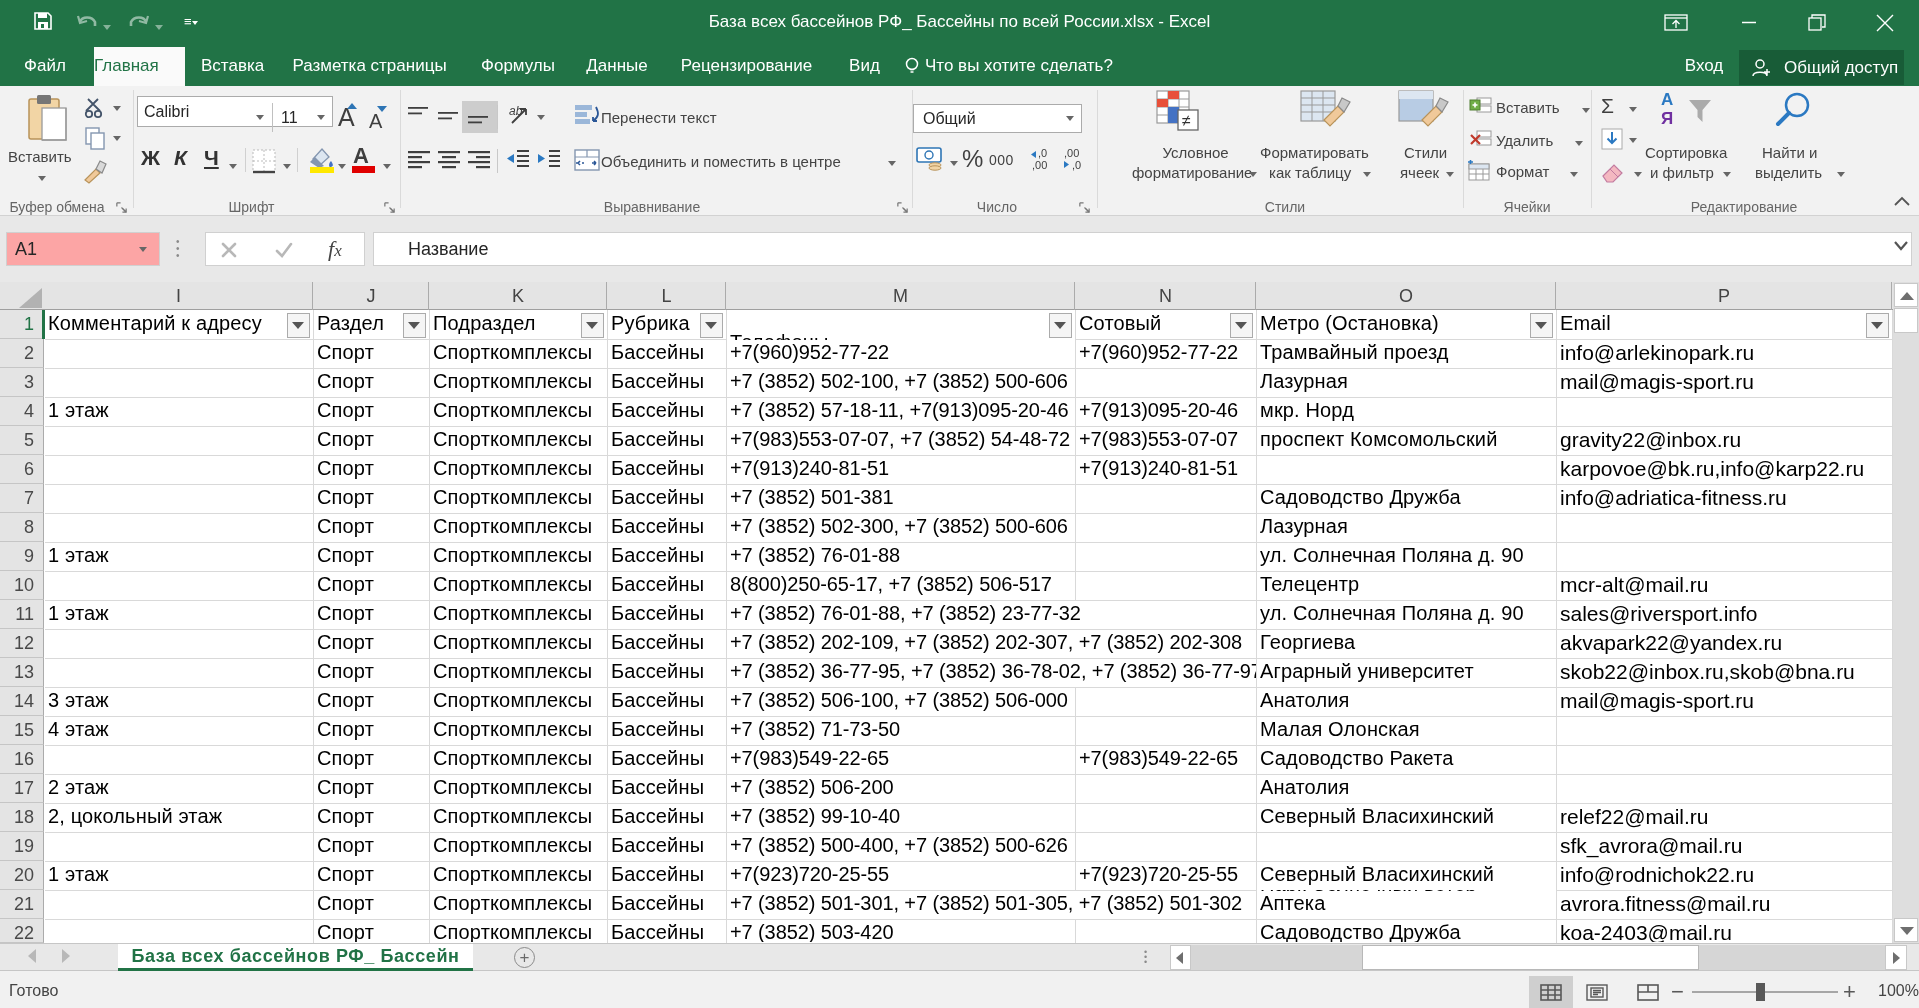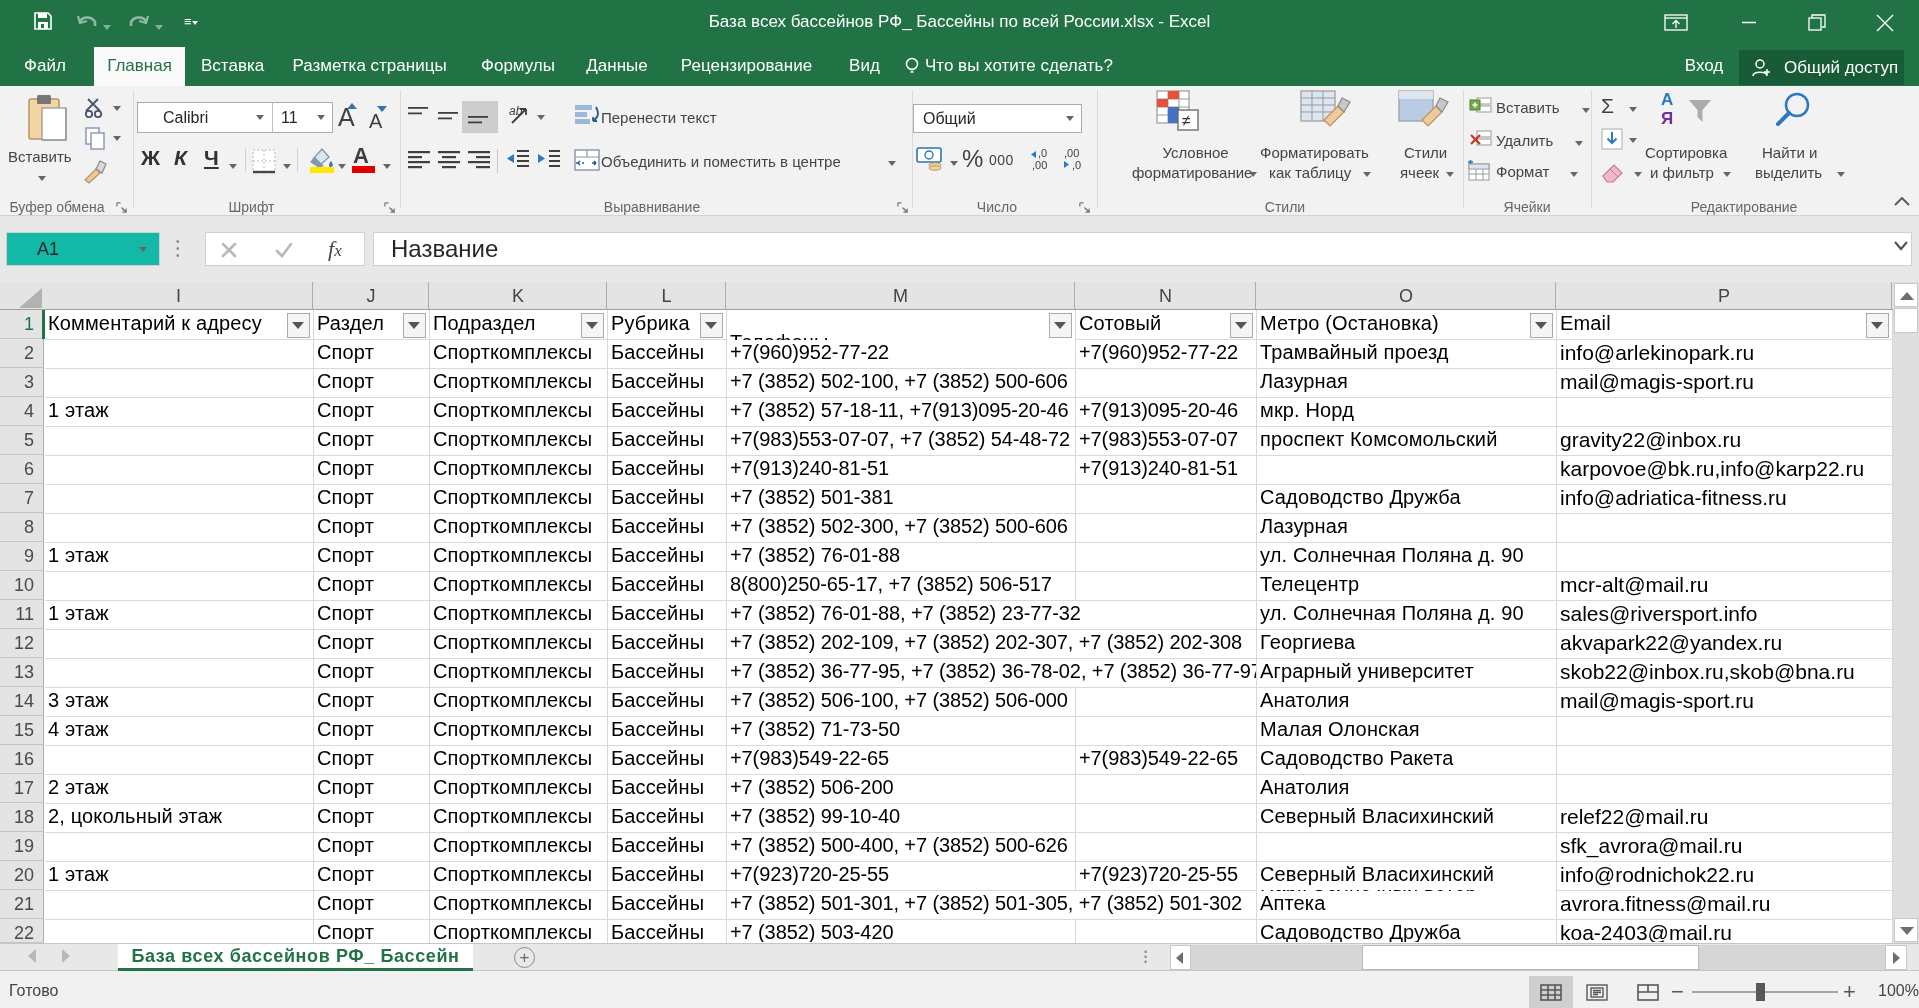--- a/index.html
+++ b/index.html
@@ -2,33 +2,33 @@
 <html><head><meta charset="utf-8">
 <style>
 *{margin:0;padding:0;box-sizing:border-box}
 html,body{width:1919px;height:1008px;overflow:hidden;font-family:"Liberation Sans",sans-serif}
 body{position:relative;background:#fff}
 .abs{position:absolute}
 #titlebar{position:absolute;left:0;top:0;width:1919px;height:47px;background:#217346;color:#fff}
 #title{position:absolute;left:0;right:0;top:12px;text-align:center;font-size:17px;color:#fff}
 #tabrow{position:absolute;left:0;top:47px;width:1919px;height:39px;background:#217346}
 .rtab{position:absolute;top:0;height:38px;color:#fff;font-size:17px;line-height:38px;text-align:center}
-#tab-active{position:absolute;left:94px;top:0;width:91px;height:39px;background:#fafafa;color:#217346;font-size:17px;line-height:38px;text-align:center}
+#tab-active{position:absolute;left:94px;top:0;width:91px;height:39px;background:#fafafa;color:#217346;font-size:17px;line-height:38px;}
 #ribbon{position:absolute;left:0;top:86px;width:1919px;height:130px;background:#f2f2f2;border-bottom:1px solid #d2d2d2}
 .glabel{position:absolute;top:113px;font-size:14px;color:#666;text-align:center}
 .gsep{position:absolute;top:4px;height:118px;width:1px;background:#dadada}
 .dlg{position:absolute;top:115px;width:13px;height:13px}
 .rbtxt{position:absolute;font-size:15px;color:#444;white-space:nowrap}
 .combo{position:absolute;background:#fff;border:1px solid #ababab;font-size:16px;color:#262626}
 .dd{display:inline-block;width:0;height:0;border-left:4px solid transparent;border-right:4px solid transparent;border-top:5px solid #666;vertical-align:middle}
 .ddt{position:absolute;width:0;height:0;border-left:4px solid transparent;border-right:4px solid transparent;border-top:5px solid #666}
 #fbar{position:absolute;left:0;top:216px;width:1919px;height:66px;background:#e8e8e8}
-#namebox{position:absolute;left:6px;top:16px;width:154px;height:34px;background:#14b8a6;border:1px solid #d0d0d0;font-size:18px;color:#262626;line-height:32px;padding-left:30px}
+#namebox{position:absolute;left:6px;top:16px;width:154px;height:34px;background:#fca5a5;border:1px solid #d0d0d0;font-size:18px;color:#262626;line-height:32px;padding-left:8px}
 #fxbox{position:absolute;left:205px;top:16px;width:160px;height:34px;background:#ffffff;border:1px solid #d0d0d0}
-#finput{position:absolute;left:373px;top:16px;width:1539px;height:34px;background:#fff;border:1px solid #d0d0d0;font-size:24px;color:#262626;line-height:32px;padding-left:17px}
+#finput{position:absolute;left:373px;top:16px;width:1539px;height:34px;background:#fff;border:1px solid #d0d0d0;font-size:18px;color:#262626;line-height:32px;padding-left:34px}
 #grid2{position:absolute;left:0;top:0}
 .hstrip{position:absolute;background:#e4e4e4;border-bottom:1px solid #9f9f9f}
 .colhdr{position:absolute;font-size:18px;color:#444;text-align:center;line-height:28px;border-right:1px solid #ababab}
 .rowhdr{position:absolute;left:0;width:44px;background:#e4e4e4;border-right:1px solid #ababab;border-bottom:1px solid #c5c5c5;font-size:18px;color:#494949;text-align:right;padding-right:9px;line-height:28px}
 .seltri{position:absolute;left:19px;top:288px;width:0;height:0;border-left:23px solid transparent;border-bottom:20px solid #b2b2b2}
 .hl{position:absolute;left:45px;width:1848px;height:1px;background:#d9d9d9}
 .vl{position:absolute;top:310px;height:633px;width:1px;background:#d9d9d9}
 .cell{position:absolute;background:#fff;font-size:20px;letter-spacing:0.15px;color:#000;line-height:25px;padding-left:3px;white-space:nowrap;overflow:hidden}
 .cell.ph{font-size:20px;letter-spacing:-0.1px}
 .cell.em{font-size:21px;letter-spacing:0}
@@ -145,21 +145,21 @@
 <span class="ddt" style="left:113px;top:20px;border-top-color:#666"></span>
 <svg class="abs" style="left:84px;top:40px" width="24" height="24" viewBox="0 0 24 24">
 <rect x="2" y="2" width="13" height="16" fill="#fff" stroke="#8496b0" stroke-width="1.4"></rect>
 <rect x="7" y="7" width="13" height="16" fill="#fff" stroke="#8496b0" stroke-width="1.4"></rect>
     </svg>
 <span class="ddt" style="left:113px;top:50px;border-top-color:#666"></span>
 <svg class="abs" style="left:82px;top:72px" width="28" height="26" viewBox="0 0 28 26">
 <path d="M3 22 L14 11 l4 4 L7 25 z" fill="#f0c99a" stroke="#b8935a" stroke-width="1.2"></path>
 <path d="M14 11 l4 -8 6 3 -4 9 z" fill="#d9d9d9" stroke="#8a8a8a" stroke-width="1.2"></path>
     </svg>
-<div class="combo" style="left:137px;top:16px;width:196px;height:31px;line-height:29px;padding-left:25px">Calibri</div>
+<div class="combo" style="left:137px;top:10px;width:196px;height:31px;line-height:29px;padding-left:6px">Calibri</div>
 <div class="abs" style="left:272px;top:17px;width:1px;height:29px;background:#c0c0c0"></div>
 <div class="abs" style="left:281px;top:16px;font-size:16px;color:#262626;line-height:31px">11</div>
 <span class="ddt" style="left:256px;top:29px;border-top-color:#666"></span>
 <span class="ddt" style="left:317px;top:29px;border-top-color:#666"></span>
 <div class="abs" style="left:245px;top:62px;width:1px;height:24px;background:#d0d0d0"></div>
 <div class="abs" style="left:297px;top:62px;width:1px;height:24px;background:#d0d0d0"></div>
 <div class="rbtxt" style="left:338px;top:17px;font-size:25px;color:#3f3f3f;">A</div>
 <span class="abs" style="left:347px;top:17px;width:0;height:0;border-left:5px solid transparent;border-right:5px solid transparent;border-bottom:6px solid #2e75b5"></span>
 <div class="rbtxt" style="left:369px;top:24px;font-size:20px;color:#3f3f3f;">A</div>
 <span class="abs" style="left:377px;top:20px;width:0;height:0;border-left:5px solid transparent;border-right:5px solid transparent;border-top:6px solid #2e75b5"></span>

